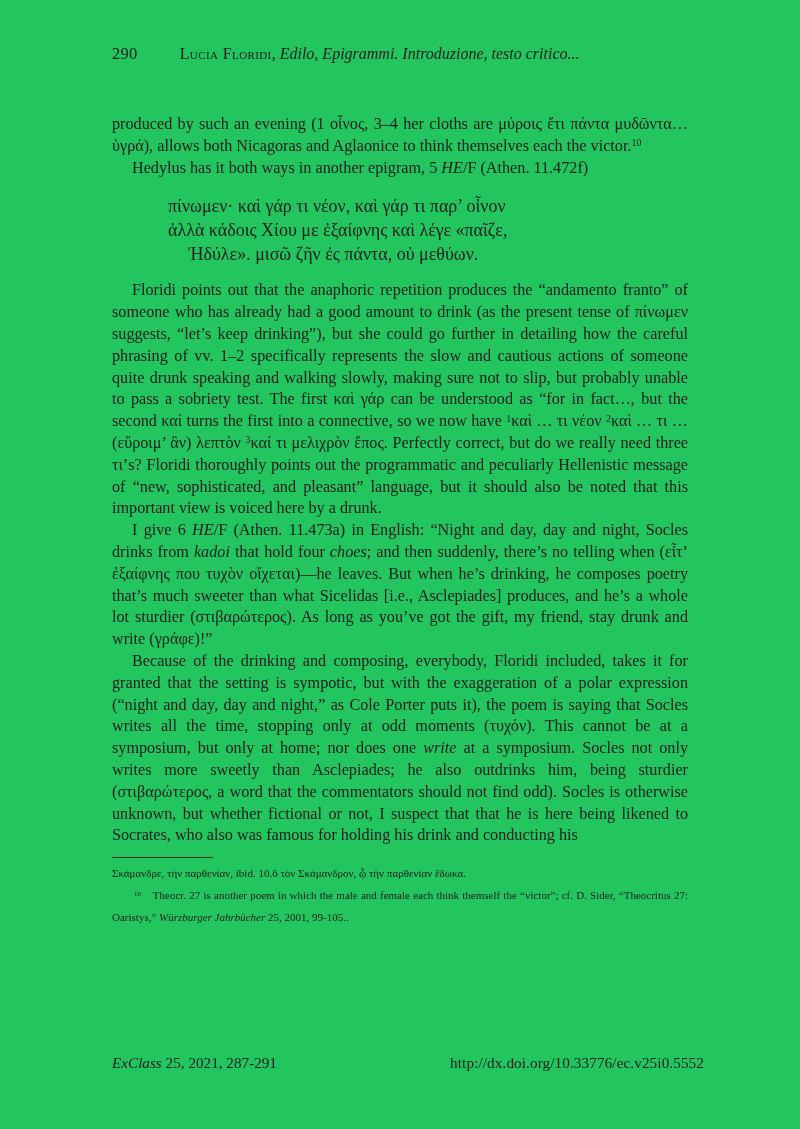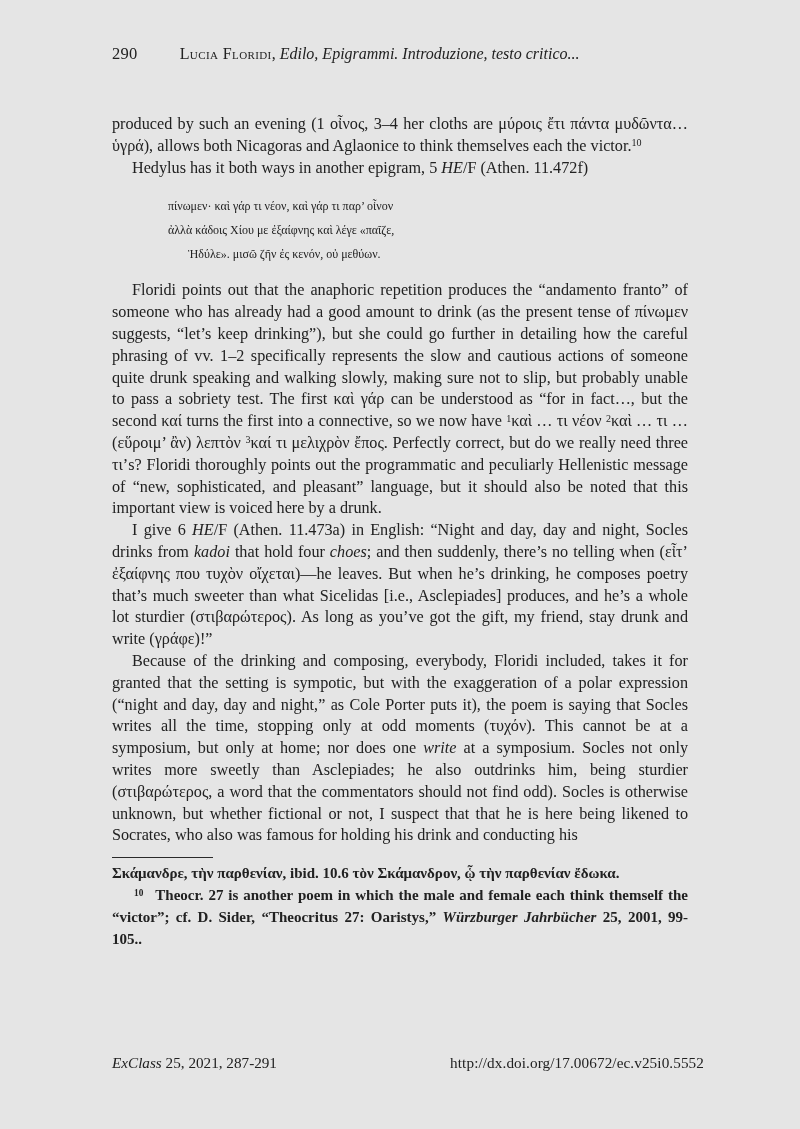--- a/index.html
+++ b/index.html
@@ -4,21 +4,21 @@
 <style>
   html, body {
     margin: 0;
     padding: 0;
     background: #ffffff;
   }
   .page {
     position: relative;
     width: 800px;
     height: 1129px;
-    background: #e5e5e5;
+    background: #22c55e;
     color: #212121;
     font-family: "Liberation Serif", "DejaVu Serif", serif;
     box-sizing: border-box;
     padding: 44px 112px 0 112px;
     overflow: hidden;
   }
   
   .running-head {
     display: flex;
     align-items: baseline;
@@ -47,32 +47,31 @@
     font-size: 62%;
     position: relative;
     top: -0.45em;
     line-height: 0;
   }
 
   
   .epigram {
     margin: 15px 0 14px 56px;
     text-align: left;
-    font-size: 12px;
+    font-size: 18px;
     line-height: 24px;
   }
   .ep-line.hang { padding-left: 20px; }
 
   
   .footnotes {
     margin-top: 10px;
-    font-size: 15px;
+    font-size: 11px;
     line-height: 21.8px;
     text-align: justify;
-    font-weight: bold;
   }
   .fn-rule {
     width: 101px;
     border: 0;
     border-top: 1.4px solid #2a2a2a;
     margin: 0 0 5px 0;
   }
   .fn { margin: 0; text-indent: 0; }
   .fn.indented { text-indent: 22px; }
   .fn .sup { margin-right: 12px; }
@@ -104,35 +103,35 @@
 
   <main class="body-text">
 
     <p class="para noindent"><span>produced by such an evening (1 οἶνος, 3–4 her cloths are μύροις ἔτι πάντα μυδῶντα… ὑγρά), allows both Nicagoras and Aglaonice to think themselves each the victor.</span><span class="sup">10</span></p>
 
     <p class="para"><span>Hedylus has it both ways in another epigram, 5 </span><span class="i">HE</span><span>/F (Athen. 11.472f)</span></p>
 
     <div class="epigram">
       <div class="ep-line">πίνωμεν· καὶ γάρ τι νέον, καὶ γάρ τι παρ’ οἶνον</div>
       <div class="ep-line">ἀλλὰ κάδοις Χίου με ἐξαίφνης καὶ λέγε «παῖζε,</div>
-      <div class="ep-line hang">Ἡδύλε». μισῶ ζῆν ἐς κενόν, οὐ μεθύων.</div>
+      <div class="ep-line hang">Ἡδύλε». μισῶ ζῆν ἐς πάντα, οὐ μεθύων.</div>
     </div>
 
     <p class="para"><span>Floridi points out that the anaphoric repetition produces the “andamento franto” of someone who has already had a good amount to drink (as the present tense of πίνωμεν suggests, “let’s keep drinking”), but she could go further in detailing how the careful phrasing of vv. 1–2 specifically represents the slow and cautious actions of someone quite drunk speaking and walking slowly, making sure not to slip, but probably unable to pass a sobriety test. The first καὶ γάρ can be understood as “for in fact…, but the second καί turns the first into a connective, so we now have </span><span class="sup">1</span><span>καὶ … τι νέον </span><span class="sup">2</span><span>καὶ … τι … (εὕροιμ’ ἂν) λεπτὸν </span><span class="sup">3</span><span>καί τι μελιχρὸν ἔπος. Perfectly correct, but do we really need three τι’s? Floridi thoroughly points out the programmatic and peculiarly Hellenistic message of “new, sophisticated, and pleasant” language, but it should also be noted that this important view is voiced here by a drunk.</span></p>
 
     <p class="para"><span>I give 6 </span><span class="i">HE</span><span>/F (Athen. 11.473a) in English: “Night and day, day and night, Socles drinks from </span><span class="i">kadoi</span><span> that hold four </span><span class="i">choes</span><span>; and then suddenly, there’s no telling when (εἶτ’ ἐξαίφνης που τυχὸν οἴχεται)—he leaves. But when he’s drinking, he composes poetry that’s much sweeter than what Sicelidas [i.e., Asclepiades] produces, and he’s a whole lot sturdier (στιβαρώτερος). As long as you’ve got the gift, my friend, stay drunk and write (γράφε)!”</span></p>
 
     <p class="para"><span>Because of the drinking and composing, everybody, Floridi included, takes it for granted that the setting is sympotic, but with the exaggeration of a polar expression (“night and day, day and night,” as Cole Porter puts it), the poem is saying that Socles writes all the time, stopping only at odd moments (τυχόν). This cannot be at a symposium, but only at home; nor does one </span><span class="i">write</span><span> at a symposium. Socles not only writes more sweetly than Asclepiades; he also outdrinks him, being sturdier (στιβαρώτερος, a word that the commentators should not find odd). Socles is otherwise unknown, but whether fictional or not, I suspect that that he is here being likened to Socrates, who also was famous for holding his drink and conducting his</span></p>
 
   </main>
 
   <section class="footnotes">
     <hr class="fn-rule">
     <p class="fn"><span>Σκάμανδρε, τὴν παρθενίαν, ibid. 10.6 τὸν Σκάμανδρον, ᾧ τὴν παρθενίαν ἔδωκα.</span></p>
     <p class="fn indented"><span class="sup">10</span><span>Theocr. 27 is another poem in which the male and female each think themself the “victor”; cf. D. Sider, “Theocritus 27: Oaristys,” </span><span class="i">Würzburger Jahrbücher</span><span> 25, 2001, 99-105..</span></p>
   </section>
 
   <footer class="page-footer">
     <span class="citation"><span class="i">ExClass</span><span> 25, 2021, 287-291</span></span>
-    <span class="doi">http://dx.doi.org/17.00672/ec.v25i0.5552</span>
+    <span class="doi">http://dx.doi.org/10.33776/ec.v25i0.5552</span>
   </footer>
 
 </div>
 
 </body></html>

